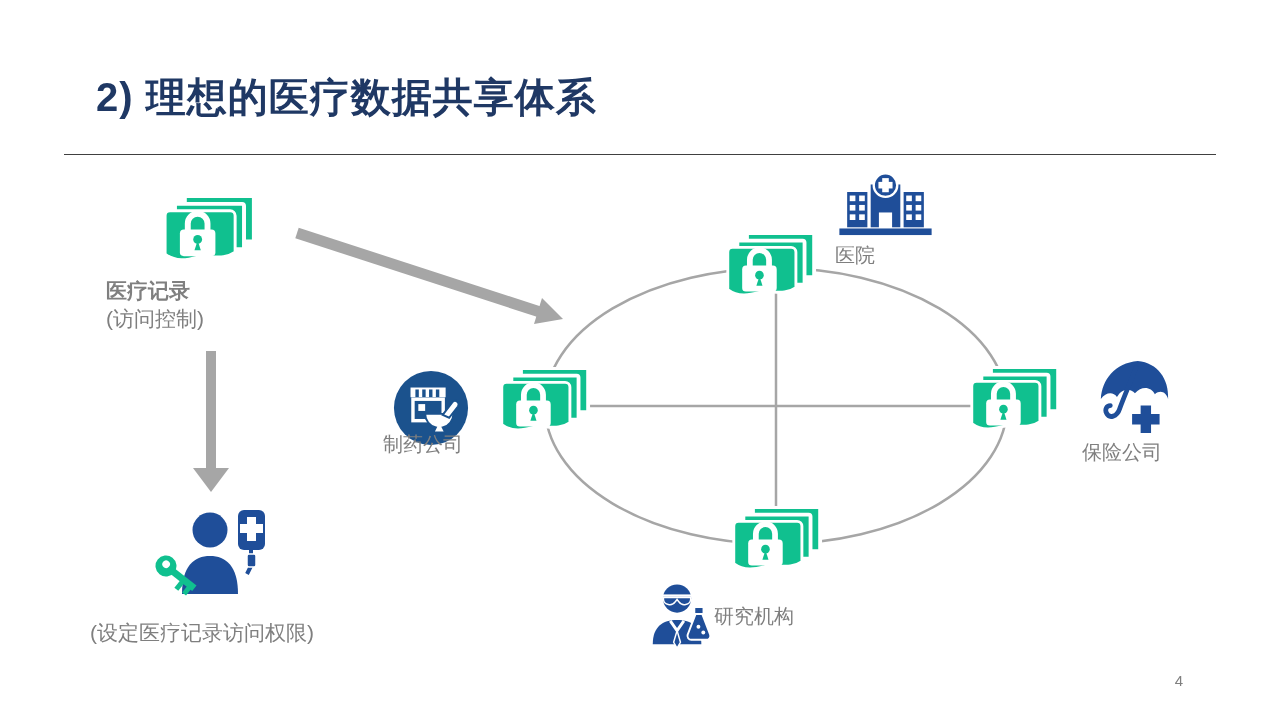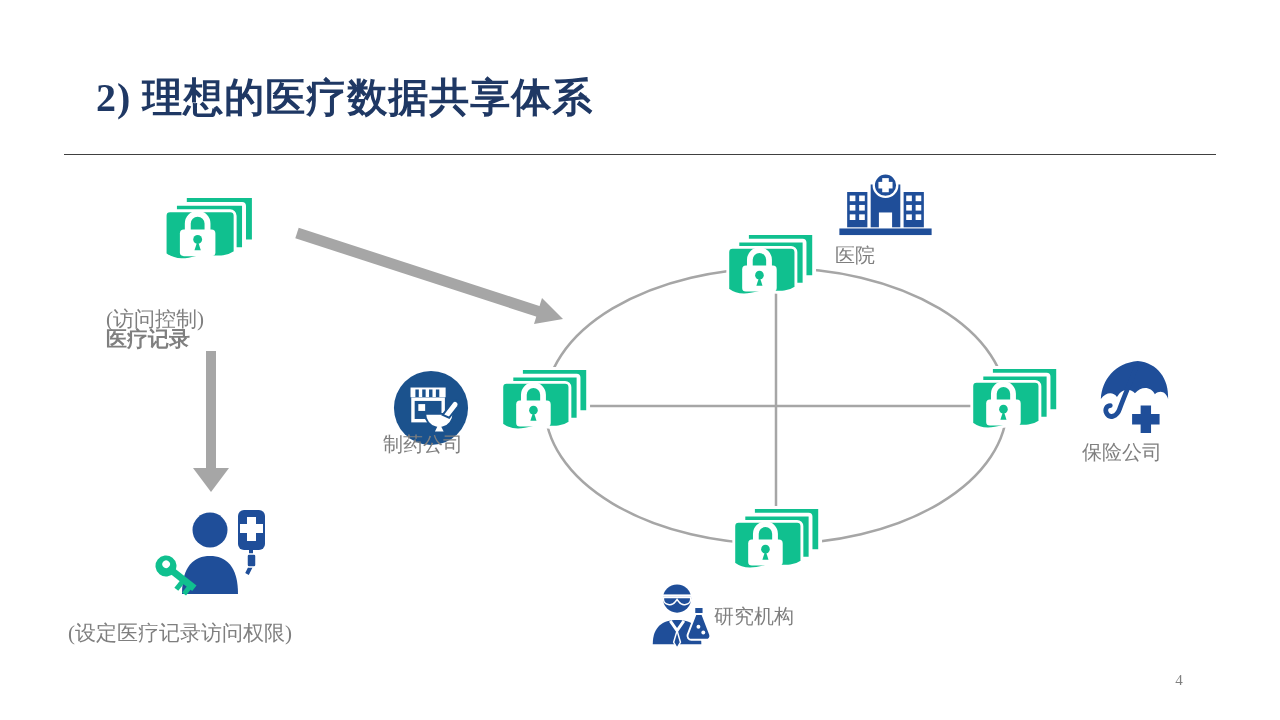--- a/index.html
+++ b/index.html
@@ -1,27 +1,27 @@
 <!DOCTYPE html>
 <html><head>
 <meta charset="utf-8">
 <style>
   html,body { margin:0; padding:0; background:#ffffff; }
   .slide {
     position:relative; width:1280px; height:720px; background:#ffffff;
-    overflow:hidden; font-family:Liberation Serif, serif;
+    overflow:hidden; font-family:Liberation Sans, sans-serif;
   }
   .abs { position:absolute; }
   .title {
     left:96px; top:70px; width:1100px;
     font-size:40px; font-weight:bold; color:#1F3864; letter-spacing:1px;
   }
   .divider { left:64px; top:154px; width:1152px; height:1px; background:#404040; }
   .lbl { color:#7F7F7F; line-height:1.25; }
-  .lbl.bold { font-weight:bold;margin-top:48px; }
+  .lbl.bold { font-weight:bold; }
   .sz21 { font-size:21px; }
   .sz20 { font-size:20px; }
   .footer {
     left:160px; top:685px; width:1020px; text-align:center;
     font-size:13.5px; color:#8a8a8a;
   }
   .pagenum { left:1164px; top:672px; width:30px; text-align:center; font-size:15px; color:#7F7F7F; }
   svg { display:block; }
 </style>
 </head>
@@ -77,21 +77,21 @@
     <circle cx="58" cy="26" r="17.5" fill="#1F4E99"></circle>
     <path d="M30,90 C30,62 42,52 58,52 C74,52 86,62 86,90 Z" fill="#1F4E99"></path>
     <g transform="translate(14,62) rotate(38)" fill="#10C08F">
       <rect x="6" y="-3.5" width="30" height="7"></rect>
       <rect x="20" y="2" width="5" height="10"></rect>
       <rect x="29" y="2" width="5" height="9"></rect>
       <circle cx="0" cy="0" r="10.5"></circle>
       <circle cx="-1" cy="-1.5" r="3.8" fill="#ffffff"></circle>
     </g>
   </svg>
-  <div class="abs lbl sz21" style="left:68px;top:620px;width:300px">(设定医疗记录访问权限)</div>
+  <div class="abs lbl sz21" style="left:90px;top:620px;width:300px">(设定医疗记录访问权限)</div>
 
   <svg class="abs" style="left:722px;top:232px" width="96" height="71" viewBox="0 0 100 74">
       <use href="#card-stack"></use>
     </svg>
   <svg class="abs" style="left:496px;top:367px" width="96" height="71" viewBox="0 0 100 74">
       <use href="#card-stack"></use>
     </svg>
   <svg class="abs" style="left:966px;top:366px" width="96" height="71" viewBox="0 0 100 74">
       <use href="#card-stack"></use>
     </svg>

